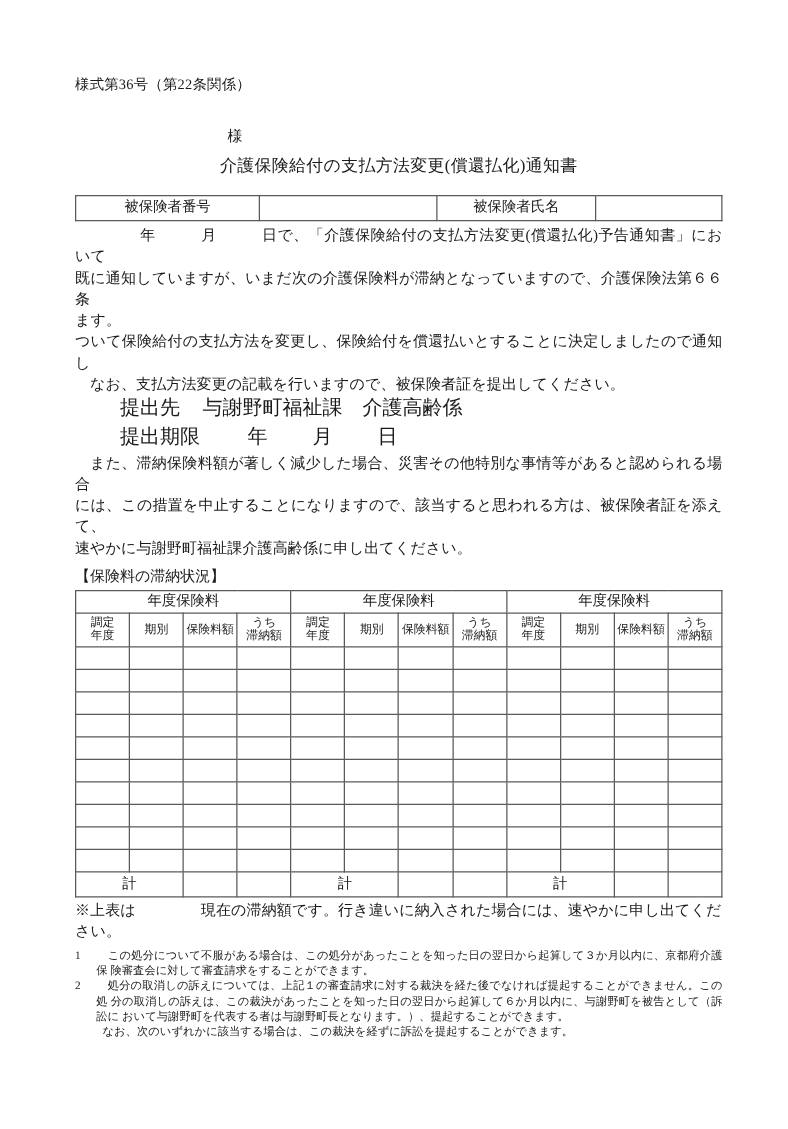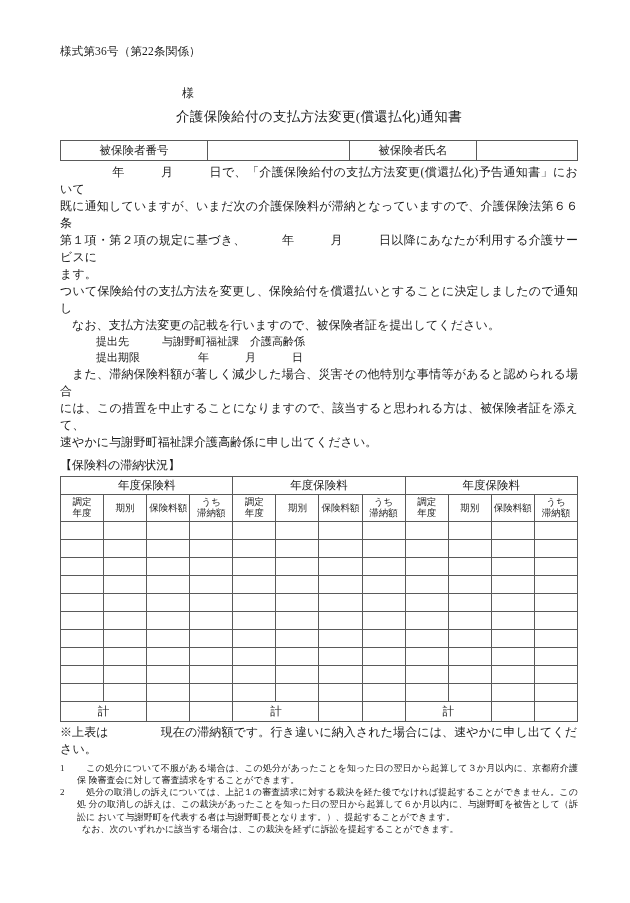--- a/index.html
+++ b/index.html
@@ -14,21 +14,21 @@
     color: #1a1a1a;
     position: relative;
     overflow: hidden;
   }
   .page {
     position: absolute;
     left: 0; top: 0;
     width: 630px;
     height: 903px;
     box-sizing: border-box;
-    padding: 44px 52px 0 60px;
+    padding: 60px 52px 0 60px;
   }
 
   .form-no {
     font-size: 11.5px;
     letter-spacing: 0.2px;
     margin: 0 0 26px 0;
   }
 
   .addressee-line {
     font-size: 12px;
@@ -74,21 +74,21 @@
   
   .body-text {
     font-size: 12px;
     line-height: 1.42;
     margin: 0;
     text-align: justify;
     letter-spacing: 0.1px;
   }
   .p-indent { text-indent: 12px; }
   .sub-line {
-    font-size: 11px;
+    font-size: 16px;
     line-height: 1.42;
     margin: 0;
     padding-left: 36px;
   }
   .sub-line .lbl { display: inline-block; width: 66px; }
   .blank-md { display: inline-block; width: 36px; }
   .blank-lg { display: inline-block; width: 52px; }
 
   .section-label {
     font-size: 12px;
@@ -173,23 +173,20 @@
         <td style="width:19.5%"></td>
       </tr>
     </tbody>
   </table>
 
   <div class="body-text">
     <div>
       <span class="blank-lg"></span><span>年</span><span class="blank-md"></span><span>月</span><span class="blank-md"></span><span>日で、「介護保険給付の支払方法変更(償還払化)予告通知書」において</span>
     </div>
     <div>既に通知していますが、いまだ次の介護保険料が滞納となっていますので、介護保険法第６６条</div>
-    <div>
-      <span>第１項・第２項の規定に基づき、</span><span class="blank-md"></span><span>年</span><span class="blank-md"></span><span>月</span><span class="blank-md"></span><span>日以降にあなたが利用する介護サービスに</span>
-    </div>
     <div>ます。</div>
     <div>ついて保険給付の支払方法を変更し、保険給付を償還払いとすることに決定しましたので通知し</div>
   </div>
 
   <div class="body-text p-indent">なお、支払方法変更の記載を行いますので、被保険者証を提出してください。</div>
 
   <div class="sub-line">
     <span class="lbl">提出先</span><span>与謝野町福祉課　介護高齢係</span>
   </div>
 

